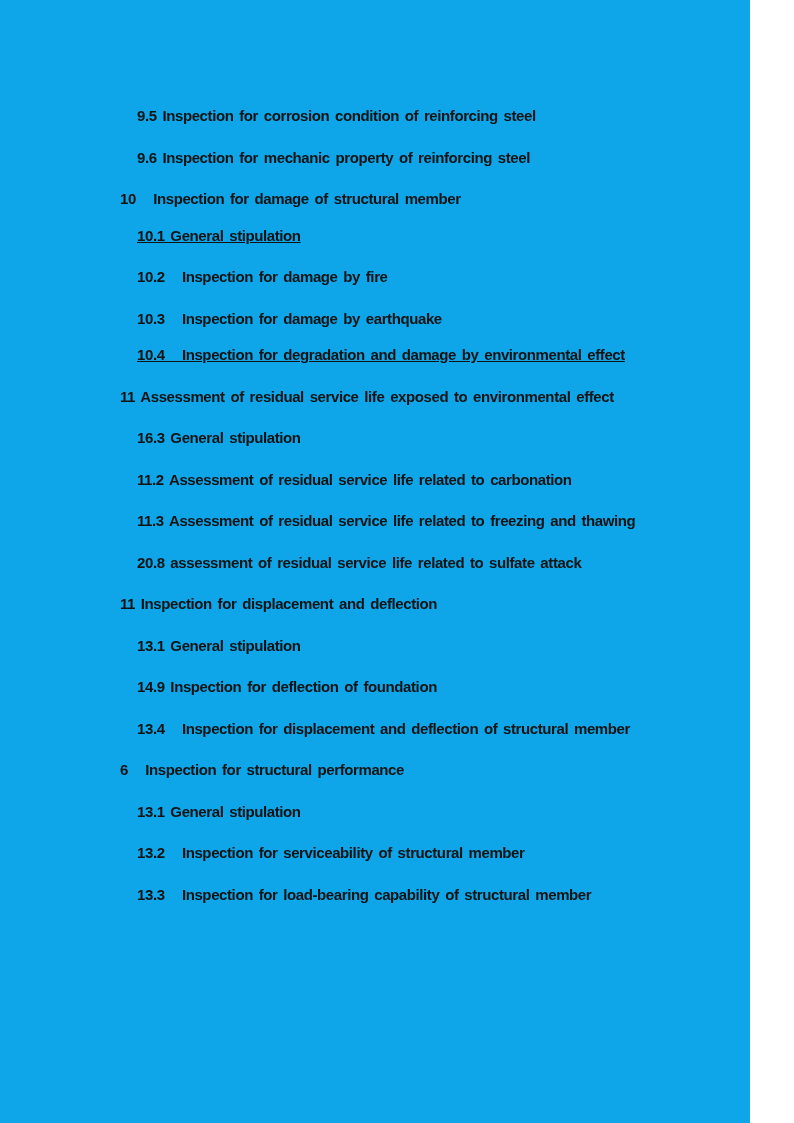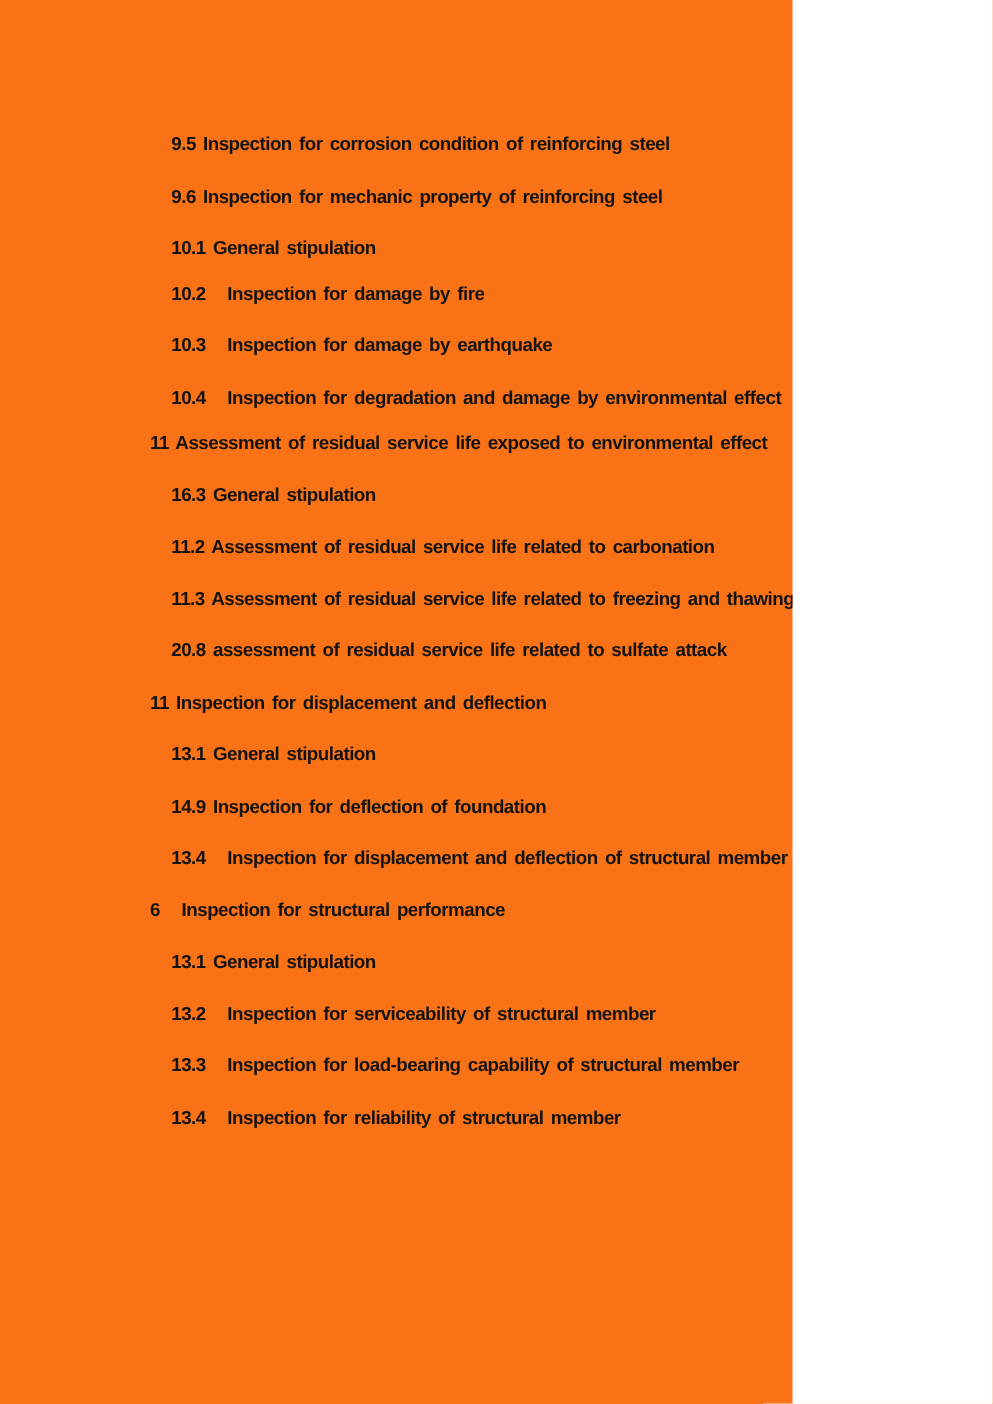--- a/index.html
+++ b/index.html
@@ -2,23 +2,23 @@
 <html><head>
 <meta charset="utf-8">
 <style>
   html, body {
     margin: 0;
     padding: 0;
     background: #ffffff;
   }
   .page {
     position: relative;
-    width: 634px;
+    width: 750px;
     height: 1123px;
-    background: #f97316;
+    background: #0ea5e9;
     overflow: hidden;
     font-family: "Liberation Sans", sans-serif;
   }
   .toc {
     position: absolute;
     top: 108px;
     left: 120px;
     right: 50px;
   }
   .toc-line {
@@ -31,41 +31,42 @@
     word-spacing: 2px;
     margin-bottom: 25.5px;      
   }
   .toc-line.level-2 {
     padding-left: 17px;
   }
   
   .toc-line:nth-child(4),
   .toc-line:nth-child(7) {
     margin-top: -5px;
+    text-decoration: underline;
   }
 </style>
 </head>
 <body>
 
 <div class="page">
   <div class="toc">
       <div class="toc-line level-2">9.5 Inspection for corrosion condition of reinforcing steel</div>
       <div class="toc-line level-2">9.6 Inspection for mechanic property of reinforcing steel</div>
+      <div class="toc-line level-1">10   Inspection for damage of structural member</div>
       <div class="toc-line level-2">10.1 General stipulation</div>
       <div class="toc-line level-2">10.2   Inspection for damage by fire</div>
       <div class="toc-line level-2">10.3   Inspection for damage by earthquake</div>
       <div class="toc-line level-2">10.4   Inspection for degradation and damage by environmental effect</div>
       <div class="toc-line level-1">11 Assessment of residual service life exposed to environmental effect</div>
       <div class="toc-line level-2">16.3 General stipulation</div>
       <div class="toc-line level-2">11.2 Assessment of residual service life related to carbonation</div>
       <div class="toc-line level-2">11.3 Assessment of residual service life related to freezing and thawing</div>
       <div class="toc-line level-2">20.8 assessment of residual service life related to sulfate attack</div>
       <div class="toc-line level-1">11 Inspection for displacement and deflection</div>
       <div class="toc-line level-2">13.1 General stipulation</div>
       <div class="toc-line level-2">14.9 Inspection for deflection of foundation</div>
       <div class="toc-line level-2">13.4   Inspection for displacement and deflection of structural member</div>
       <div class="toc-line level-1">6   Inspection for structural performance</div>
       <div class="toc-line level-2">13.1 General stipulation</div>
       <div class="toc-line level-2">13.2   Inspection for serviceability of structural member</div>
       <div class="toc-line level-2">13.3   Inspection for load-bearing capability of structural member</div>
-      <div class="toc-line level-2">13.4   Inspection for reliability of structural member</div>
     </div>
 </div>
 
 </body></html>

